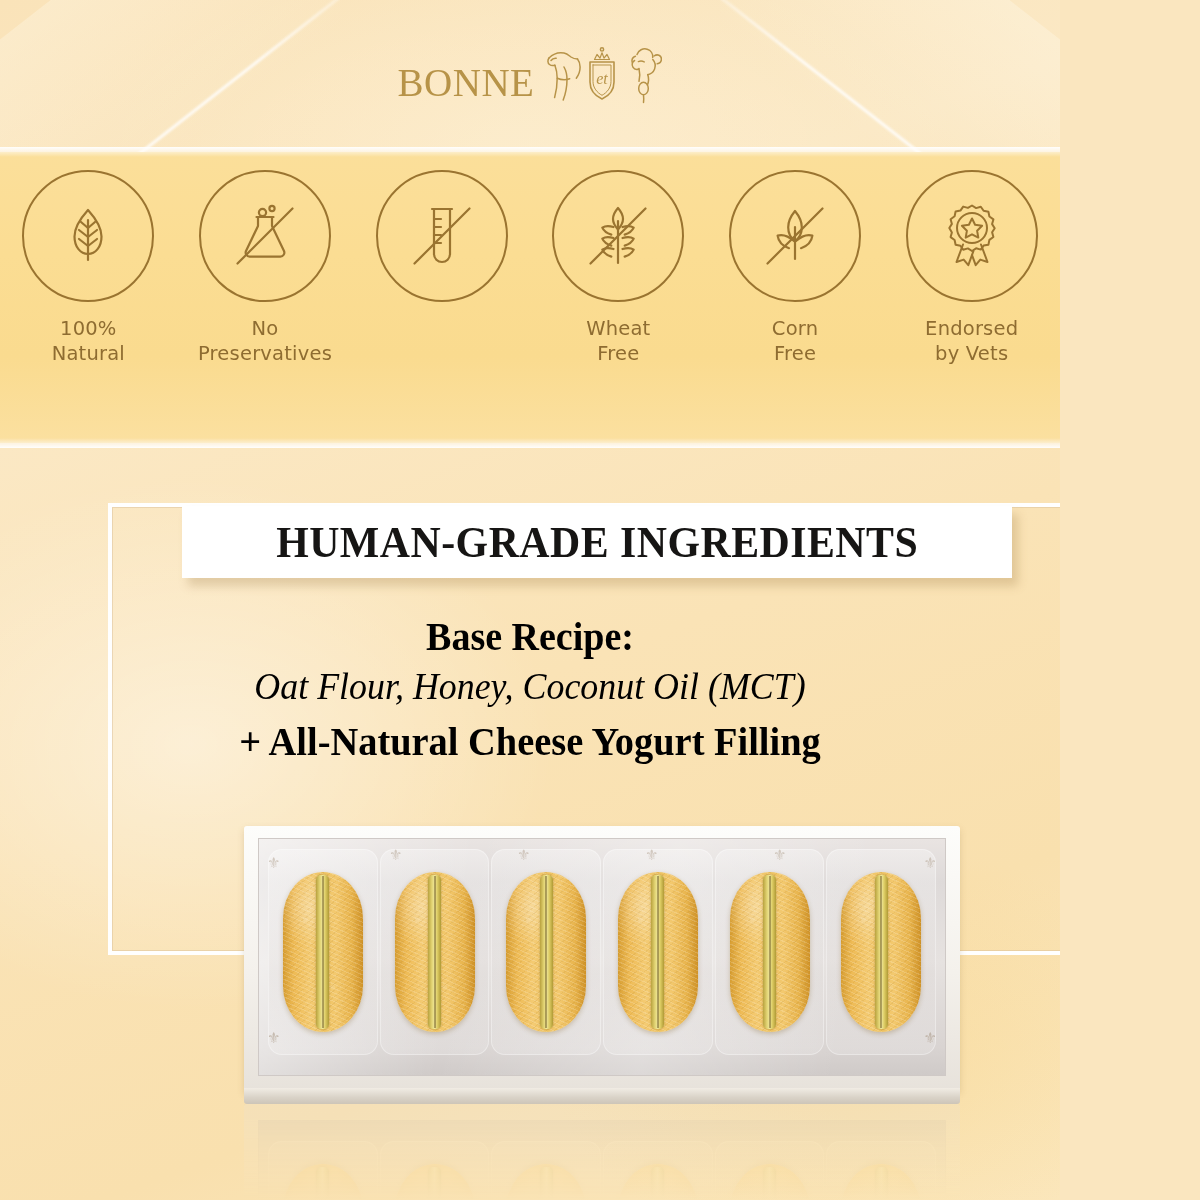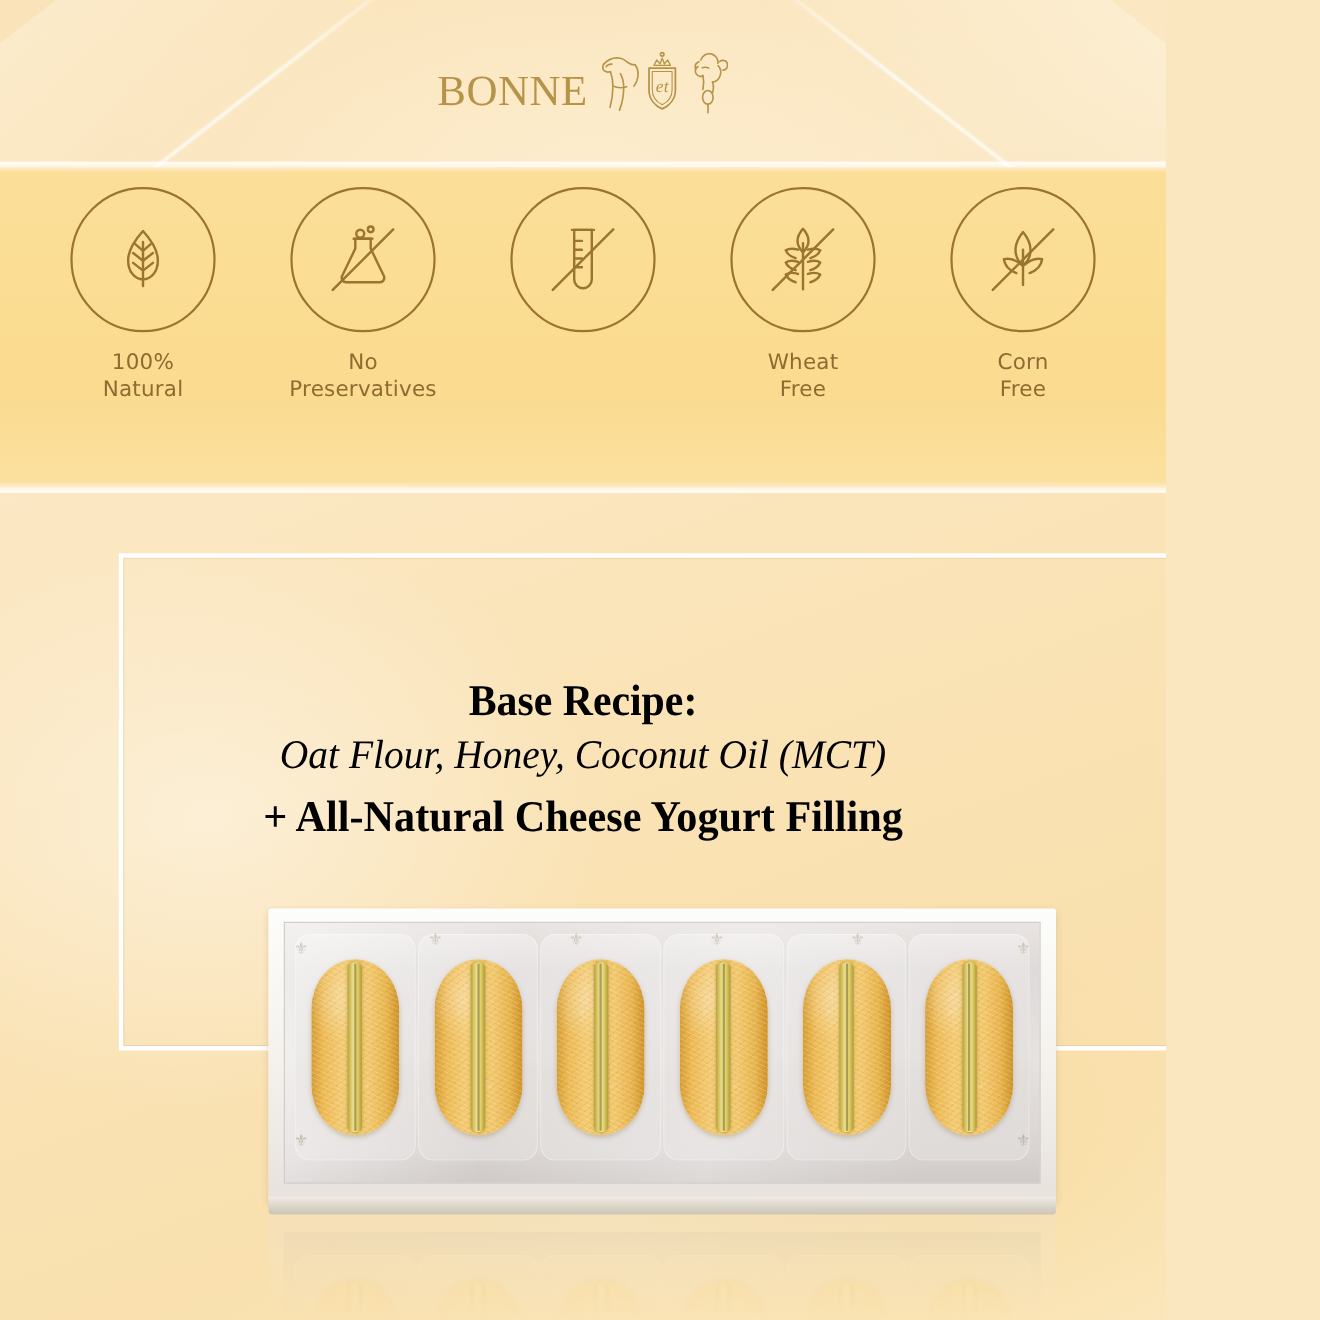--- a/index.html
+++ b/index.html
@@ -319,26 +319,42 @@
             <path d="M45 36v32"></path>
             <path d="M44 50c-5.6-5-11-6.8-16.4-5.4.8 6 4.6 10.2 11.4 12.6"></path>
             <path d="M46 50c5.6-5 11-6.8 16.4-5.4-.8 6-4.6 10.2-11.4 12.6"></path>
             <path d="M17.5 72.5L72.5 17.5" stroke-width="2.2"></path>
           </svg>
         </div>
         <div class="cap">Corn
 Free</div>
       </div>
 
+      <div class="benefit">
+        <div class="ring">
+          <svg width="82" height="82" viewBox="0 0 82 82" fill="none" stroke="#9a7430" stroke-width="2" stroke-linecap="round" stroke-linejoin="round">
+            <path d="M41 10.5l4.1 2.6 4.7-1.3 2.8 4 4.8.9 1 4.8 4 2.9-1.3 4.7 2.6 4.1-2.6 4.1 1.3 4.7-4 2.9-1 4.8-4.8.9-2.8 4-4.7-1.3L41 56l-4.1-2.6-4.7 1.3-2.8-4-4.8-.9-1-4.8-4-2.9 1.3-4.7L18.3 33l2.6-4.1-1.3-4.7 4-2.9 1-4.8 4.8-.9 2.8-4 4.7 1.3z"></path>
+            <circle cx="41" cy="33" r="15"></circle>
+            <path d="M41 23.5l3.1 6.3 7 1-5 4.9 1.2 6.9-6.3-3.3-6.3 3.3 1.2-6.9-5-4.9 7-1z"></path>
+            <path d="M32 49.5L25.5 67l7.2-2.4 4.6 5.6 5.1-14"></path>
+            <path d="M50 49.5L56.5 67l-7.2-2.4-4.6 5.6-3.6-9.9"></path>
+          </svg>
+        </div>
+        <div class="cap">Endorsed
+by Vets</div>
+      </div>
 
     </div>
   </div>
 
   <div class="frame"></div>
 
+  <div class="banner">
+    <h1>HUMAN-GRADE INGREDIENTS</h1>
+  </div>
 
   <div class="recipe">
     <span class="l1">Base Recipe:</span>
     <span class="l2">Oat Flour, Honey, Coconut Oil (MCT)</span>
     <span class="l3">+ All-Natural Cheese Yogurt Filling</span>
   </div>
 
   <div class="product">
     <div class="box-outer"></div>
     <div class="tray">

